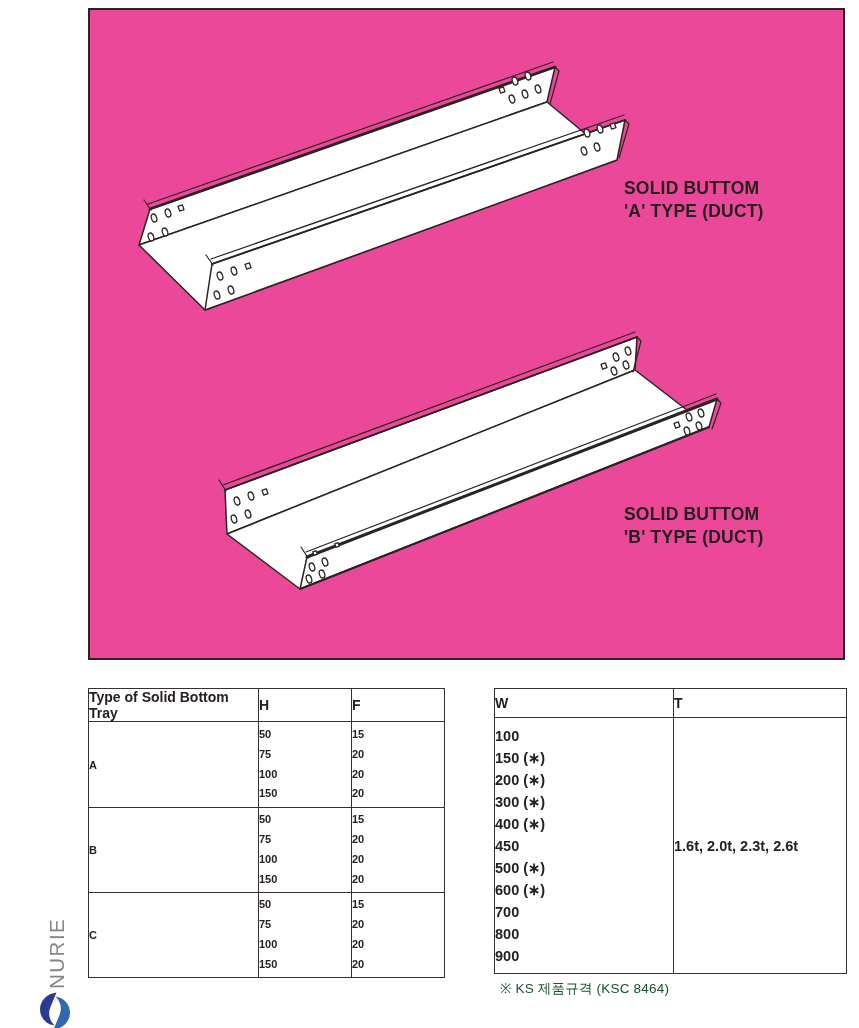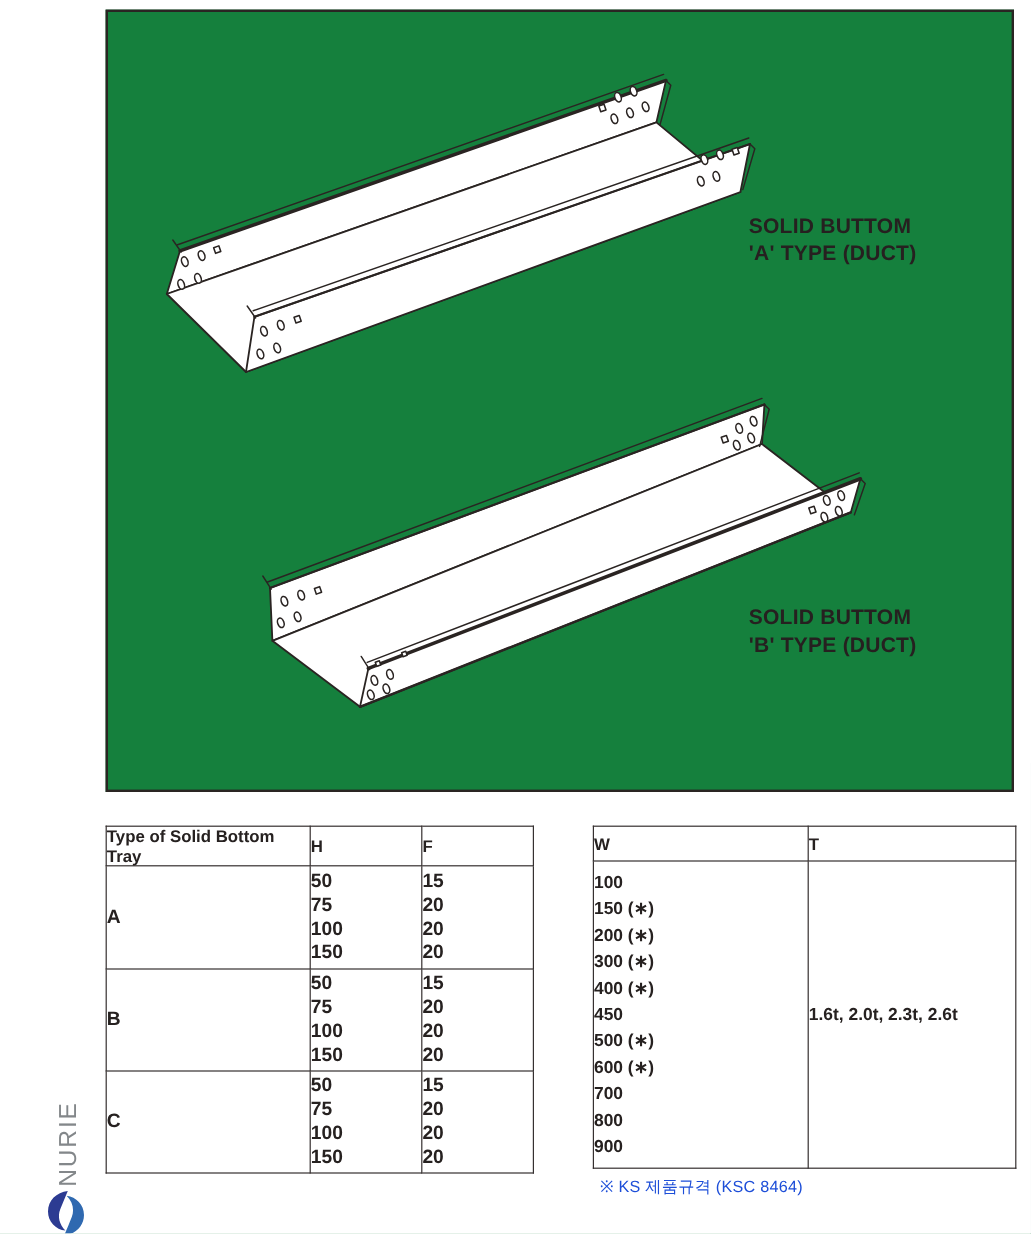--- a/index.html
+++ b/index.html
@@ -2,48 +2,48 @@
 <html><head>
 <meta charset="utf-8">
 <style>
   html,body{margin:0;padding:0;background:#ffffff;}
   .page{
     position:relative;width:859px;height:1028px;background:#ffffff;
     font-family:"Liberation Sans",sans-serif;color:#282222;overflow:hidden;
   }
   .diagram-box{
     position:absolute;left:88px;top:8px;width:753px;height:648px;
-    border:2px solid #2a2523;background:#15803d;
+    border:2px solid #2a2523;background:#ec4899;
   }
   .duct-svg{position:absolute;left:0;top:0;}
   .duct-label{
     position:absolute;font-size:17.5px;font-weight:bold;line-height:23px;
     color:#262020;white-space:pre-line;letter-spacing:0.2px;
   }
   .label-a{left:534px;top:167px;}
   .label-b{left:534px;top:493px;}
   table.spec,table.dim{
     position:absolute;border-collapse:collapse;table-layout:fixed;
     background:#fff;
   }
   table.spec{left:88px;top:688px;width:356px;}
   table.dim{left:494px;top:688px;width:352px;}
   .spec th,.spec td,.dim th,.dim td{
     border:1.5px solid #363030;text-align:left;vertical-align:middle;
     padding:0;font-family:"Liberation Sans",sans-serif;color:#262120;
   }
   .spec th,.dim th{font-size:14px;font-weight:600;height:28px;}
-  .spec td{font-size:16px;font-weight:600;}
+  .spec td{font-size:11px;font-weight:600;}
   .cell-lines{white-space:pre-line;line-height:19.8px;}
   .dim td{font-size:14.5px;font-weight:600;}
   .w-cell{white-space:pre-line;line-height:22px;}
   .t-cell{font-size:14px;}
   .footnote{
     position:absolute;left:500px;top:979px;font-size:13.5px;font-weight:400;
-    color:#1d4ed8;letter-spacing:0.2px;
+    color:#14532d;letter-spacing:0.2px;
   }
   .brand-vertical{
     position:absolute;left:45px;top:891px;height:98px;
     writing-mode:vertical-rl;transform:rotate(180deg);
     font-size:20.5px;font-weight:500;letter-spacing:1.5px;color:#83878a;
   }
   .brand-logo{position:absolute;left:37px;top:991px;}
 </style>
 </head>
 <body>

